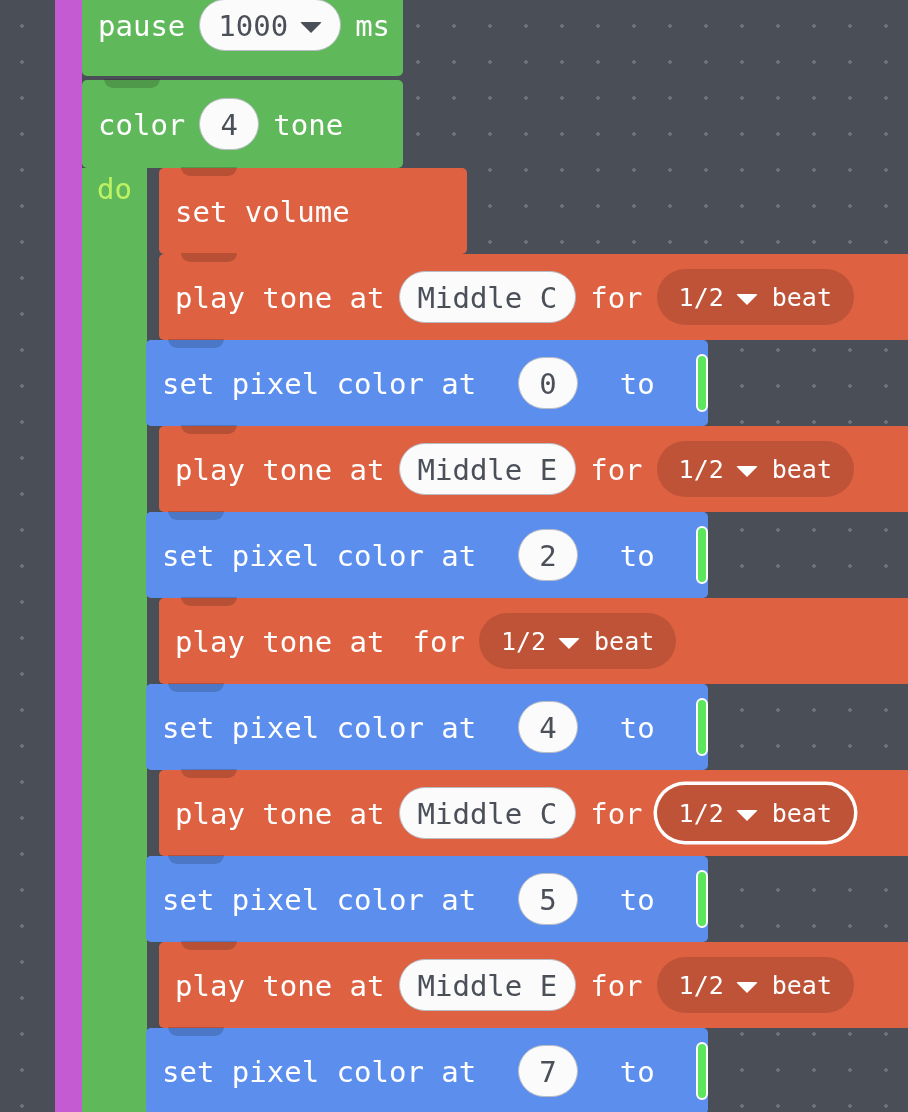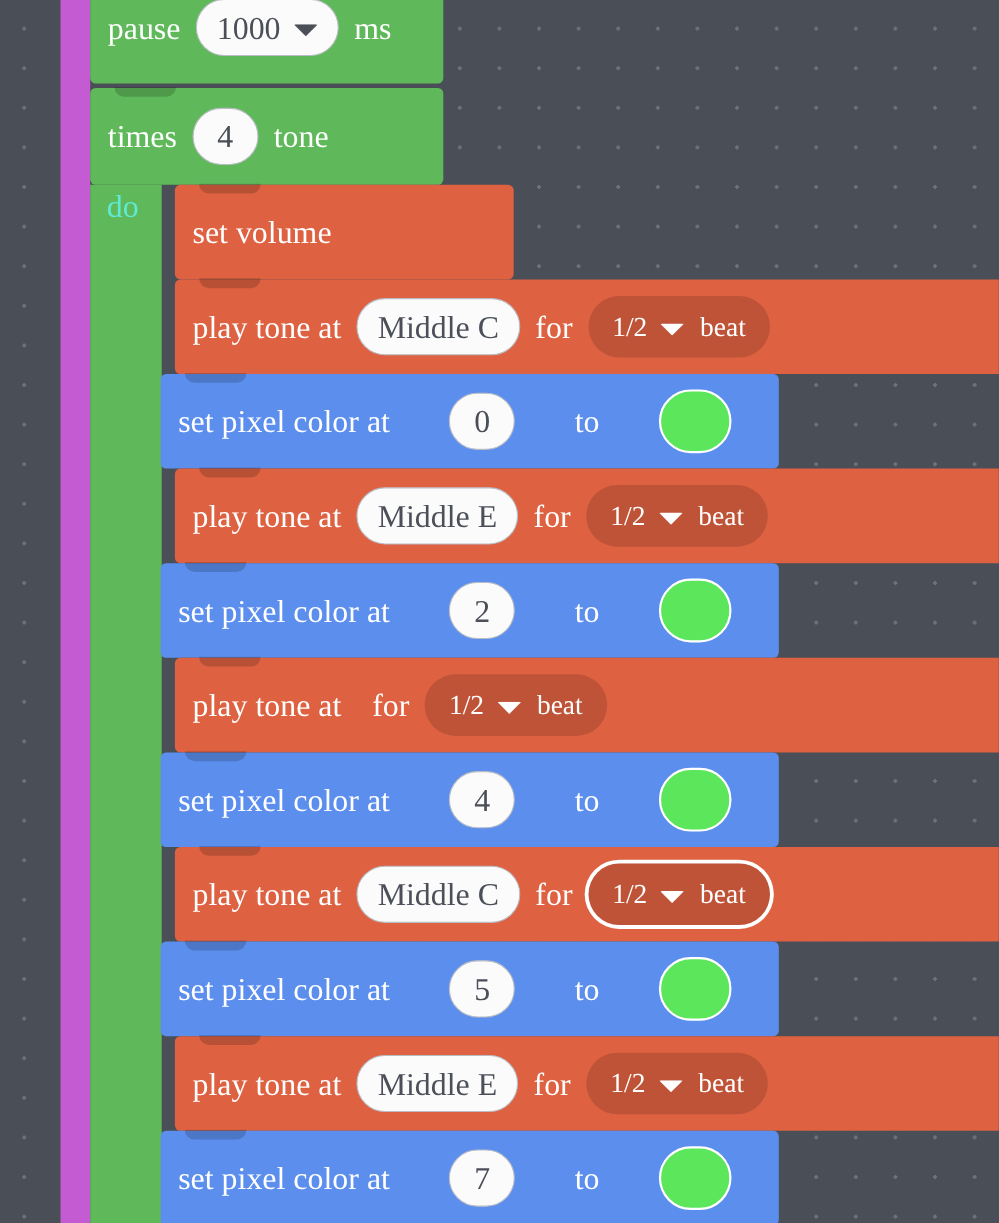--- a/index.html
+++ b/index.html
@@ -16,21 +16,20 @@
     background-image: radial-gradient(circle, #6d727a 1.6px, transparent 1.7px);
     background-size: 36px 36px;
     background-position: 4px 8px;
     font-family: "DejaVu Sans Mono", "Liberation Mono", monospace;
   }
 
   
   #workspace {
     position: absolute;
     inset: 0;
-    font-family: Liberation Serif, serif;
   }
 
   
   .spine {
     position: absolute;
     left: 55px;
     top: -20px;
     width: 27px;
     height: 1140px;
     background: #c45bd2;
@@ -127,21 +126,21 @@
     border: 2.5px solid #ffffff;
     display: inline-block;
   }
 
   .gap { display: inline-block; width: 14px; }
 
   
   #blk-pause      { left: 82px;  top: -26px; width: 321px; height: 102px; padding-left: 16px; }
   #blk-repeat     { left: 82px;  top: 80px;  width: 321px; height: 88px;  padding-left: 16px; }
   #repeat-body    { position: absolute; left: 82px; top: 168px; width: 65px; height: 944px; background: #5fb95a; }
-  #do-label       { position: absolute; left: 97px; top: 172px; font-size: 29px; color: #5eead4; }
+  #do-label       { position: absolute; left: 97px; top: 172px; font-size: 29px; color: #bef264; }
 
   .row-orange { left: 146px; width: 764px; height: 86px; padding-left: 16px; }
   .row-blue   { left: 146px; width: 562px; height: 86px; padding-left: 16px; gap: 20px; }
   .row-volume { left: 146px; width: 308px; height: 86px; padding-left: 16px; }
 
   
   .top-nub {
     position: absolute;
     left: 122px;
     top: -14px;
@@ -166,21 +165,21 @@
     <span class="gap"></span>
     <span class="field-white">
       <span class="txt">1000</span>
       <span class="caret"></span>
     </span>
     <span class="gap"></span>
     <span class="lbl">ms</span>
   </div>
 
   <div id="blk-repeat" class="blk green">
-    <span class="lbl">times</span>
+    <span class="lbl">color</span>
     <span class="gap"></span>
     <span class="field-white">
       <span class="txt">4</span>
     </span>
     <span class="gap"></span>
     <span class="lbl">tone</span>
   </div>
 
   <div id="repeat-body"></div>
   <div id="do-label">do</div>

